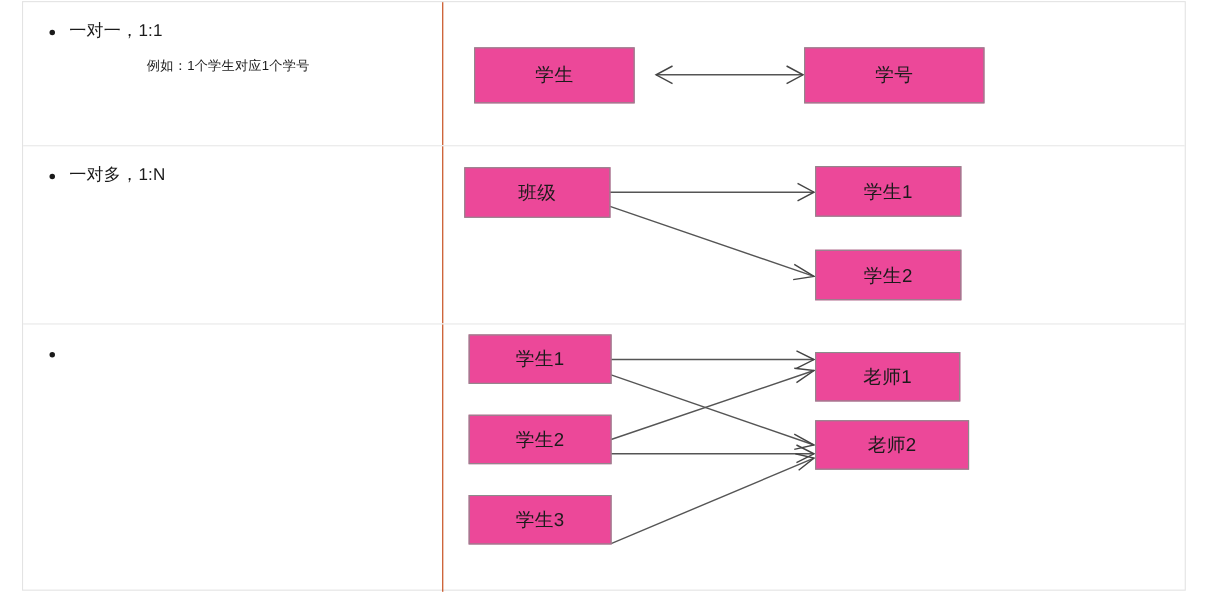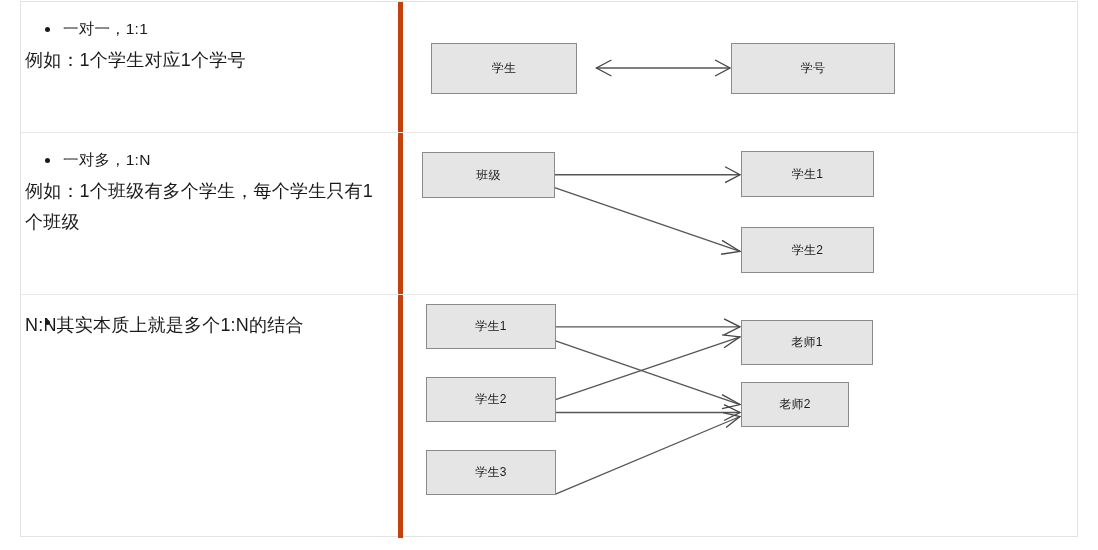--- a/index.html
+++ b/index.html
@@ -43,21 +43,21 @@
   .row-2 { top: 130px; height: 162px; border-top: 1px solid #e8e8e8; }
   .row-3 { top: 292px; height: 244px; border-top: 1px solid #e8e8e8; }
 
   .cell-text {
     position: absolute;
     left: 0;
     top: 0;
     width: 382px;
     height: 100%;
     box-sizing: border-box;
-    border-right: 5px solid #c2410c;
+    border-right: 1px solid #c2410c;
     padding: 0px;
   }
   .cell-diagram {
     position: absolute;
     left: 382px;
     top: 0;
     right: 0;
     height: 100%;
     box-sizing: border-box;
   }
@@ -78,37 +78,38 @@
   .bullet-dot {
     position: absolute;
     left: 22px;
     top: 12px;
     width: 5px;
     height: 5px;
     border-radius: 50%;
     background: #1a1a1a;
   }
   .para {
-    font-size: 18px;
+    font-size: 12px;
     line-height: 31px;
     letter-spacing: 0.2px;
     padding-left: 2px;
     padding-right: 4px;
+    text-align: center;
   }
 
   
   .dbox {
     position: absolute;
     border: 1.4px solid #8b8b8b;
-    background: #e5e5e5;
+    background: #ec4899;
     box-sizing: border-box;
     display: flex;
     align-items: center;
     justify-content: center;
-    font-size: 12px;
+    font-size: 17px;
     color: #1b1b1b;
     letter-spacing: 0.3px;
     z-index: 3;
   }
 
   .diagram-svg {
     position: absolute;
     left: 0;
     top: 0;
     width: 100%;
@@ -164,21 +165,20 @@
     </div>
 
     <div class="rel-row row-2">
 
       <div class="cell-text">
         <div class="txt-inner">
           <div class="bullet-line">
             <span class="bullet-dot"></span>
             <span>一对多，1:N</span>
           </div>
-          <div class="para">例如：1个班级有多个学生，每个学生只有1个班级</div>
         </div>
       </div>
 
       <div class="cell-diagram">
         <svg class="diagram-svg" viewBox="0 0 676 162" preserveAspectRatio="none">
 
           <line class="edge" x1="152" y1="42" x2="338" y2="42"></line>
           <polyline class="head" points="323,34 338,42 323,50"></polyline>
 
           <line class="edge" x1="152" y1="55" x2="338" y2="119"></line>
@@ -197,21 +197,20 @@
       </div>
     </div>
 
     <div class="rel-row row-3">
 
       <div class="cell-text">
         <div class="txt-inner">
           <div class="bullet-line">
             <span class="bullet-dot"></span>
           </div>
-          <div class="para">N:N其实本质上就是多个1:N的结合</div>
         </div>
       </div>
 
       <div class="cell-diagram">
 
         <svg class="diagram-svg" viewBox="0 0 676 244" preserveAspectRatio="none">
 
           <line class="edge" x1="153" y1="32" x2="338" y2="32"></line>
           <polyline class="head" points="322,24 338,32 322,40"></polyline>
 
@@ -234,20 +233,20 @@
         <div class="dbox" style="left:23px; top:82px; width:130px; height:45px;">
           <span>学生2</span>
         </div>
         <div class="dbox" style="left:23px; top:155px; width:130px; height:45px;justify-content:center;">
           <span>学生3</span>
         </div>
 
         <div class="dbox" style="left:338px; top:9px; width:132px; height:45px;margin-top:16px;">
           <span>老师1</span>
         </div>
-        <div class="dbox" style="left:338px; top:87px; width:108px; height:45px;">
+        <div class="dbox" style="left:338px; top:87px; width:140px; height:45px;">
           <span>老师2</span>
         </div>
       </div>
     </div>
 
   </div>
 </div>
 
 </body></html>

